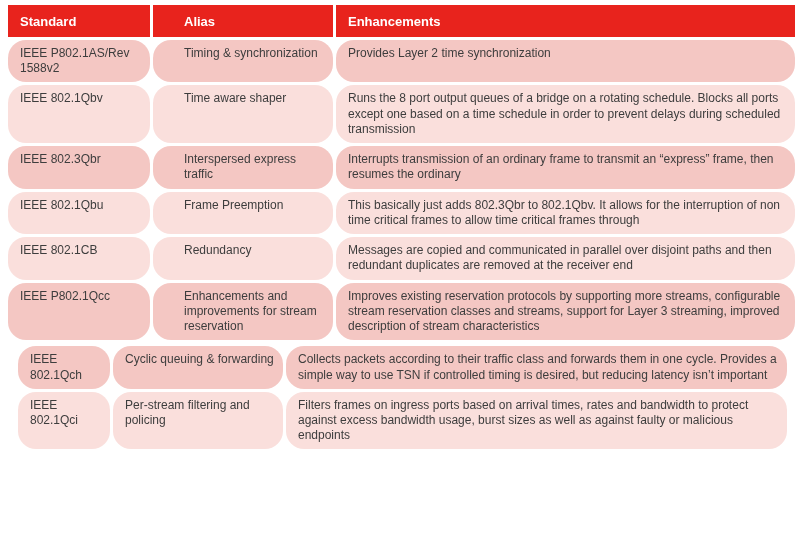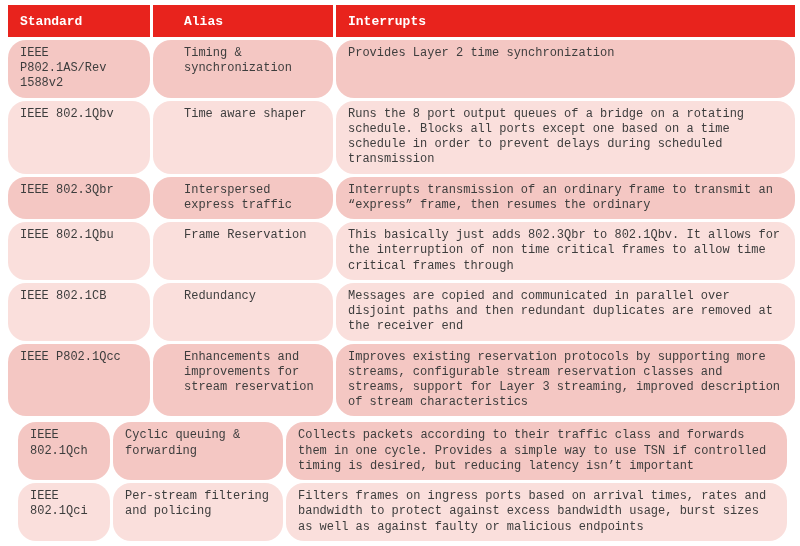--- a/index.html
+++ b/index.html
@@ -3,21 +3,21 @@
 <meta charset="utf-8">
 <style>
   :root{
     --header-bg:#e8231d;
     --header-text:#ffffff;
     --row-dark:#f4c7c3;
     --row-light:#fadfdc;
     --text:#3d3d3d;
     --page-bg:#ffffff;
   }
-  *{box-sizing:border-box;margin:0;padding:0;font-family:Liberation Mono, monospace;}
+  *{box-sizing:border-box;margin:0;padding:0;}
   html,body{background:var(--page-bg);}
   body{
     width:800px;height:546px;overflow:hidden;
     font-family:"Liberation Sans","DejaVu Sans",sans-serif;
     color:var(--text);
   }
   .page{width:800px;height:546px;padding-top:2px;}
   table.tbl{
     border-collapse:separate;
     border-spacing:3px;
@@ -52,42 +52,42 @@
 </head>
 <body>
 
 <div class="page">
 
   <table class="tbl tbl-upper">
     <thead>
       <tr>
         <th class="col-std">Standard</th>
         <th class="col-alias">Alias</th>
-        <th class="col-desc">Interrupts</th>
+        <th class="col-desc">Enhancements</th>
       </tr>
     </thead>
     <tbody>
       <tr class="dark">
         <td class="col-std">IEEE P802.1AS/Rev 1588v2</td>
         <td class="col-alias">Timing &amp; synchronization</td>
         <td class="col-desc">Provides Layer 2 time synchronization</td>
       </tr>
       <tr class="light">
         <td class="col-std">IEEE 802.1Qbv</td>
         <td class="col-alias">Time aware shaper</td>
         <td class="col-desc">Runs the 8 port output queues of a bridge on a rotating schedule. Blocks all ports except one based on a time schedule in order to prevent delays during scheduled transmission</td>
       </tr>
       <tr class="dark">
         <td class="col-std">IEEE 802.3Qbr</td>
         <td class="col-alias">Interspersed express traffic</td>
         <td class="col-desc">Interrupts transmission of an ordinary frame to transmit an “express” frame, then resumes the ordinary</td>
       </tr>
       <tr class="light">
         <td class="col-std">IEEE 802.1Qbu</td>
-        <td class="col-alias">Frame Reservation</td>
+        <td class="col-alias">Frame Preemption</td>
         <td class="col-desc">This basically just adds 802.3Qbr to 802.1Qbv. It allows for the interruption of non time critical frames to allow time critical frames through</td>
       </tr>
       <tr class="light">
         <td class="col-std">IEEE 802.1CB</td>
         <td class="col-alias">Redundancy</td>
         <td class="col-desc">Messages are copied and communicated in parallel over disjoint paths and then redundant duplicates are removed at the receiver end</td>
       </tr>
       <tr class="dark">
         <td class="col-std">IEEE P802.1Qcc</td>
         <td class="col-alias">Enhancements and improvements for stream reservation</td>

